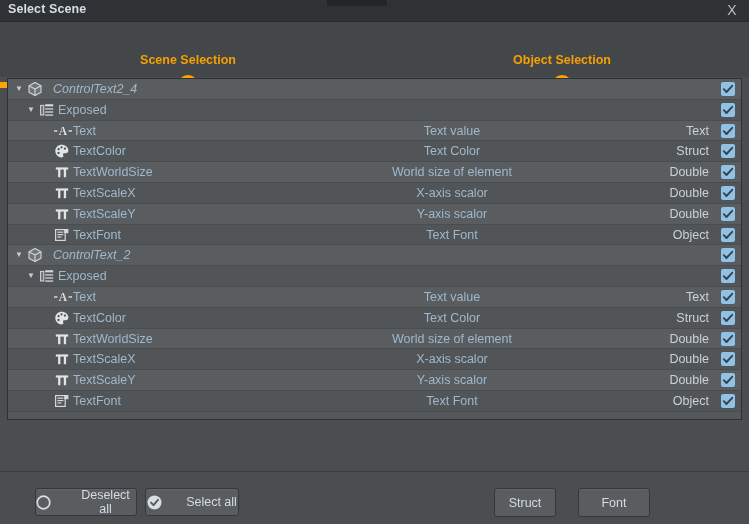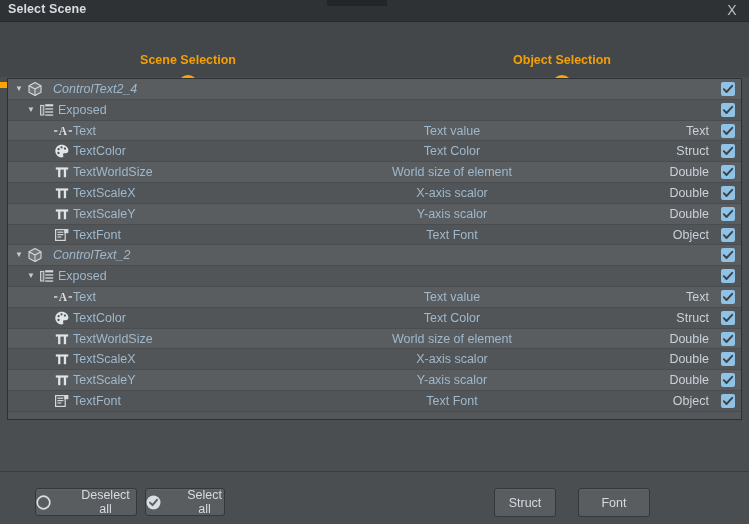--- a/index.html
+++ b/index.html
@@ -193,21 +193,21 @@
     align-items: center;
     justify-content: center;
     box-shadow: inset 0 1px 0 rgba(255,255,255,0.045);
     gap: 17px;
   }
   .btn-wide {
     top: 16px; height: 28px;
   }
   .btn .glyph { margin-right: 7px; display: inline-flex; }
   #deselect-all { left: 35px; width: 102px; }
-  #select-all   { left: 145px; width: 80px; }
+  #select-all   { left: 145px; width: 94px; }
   #cancel-btn { left: 494px; top: 16px; width: 62px; height: 29px; }
   #back-btn   { left: 578px; top: 16px; width: 72px; height: 29px; }
   #finish-btn { left: 654px; top: 16px; width: 62px; height: 29px; }
 </style>
 </head>
 <body>
 
 <div class="window">
 
   <div class="titlebar">

